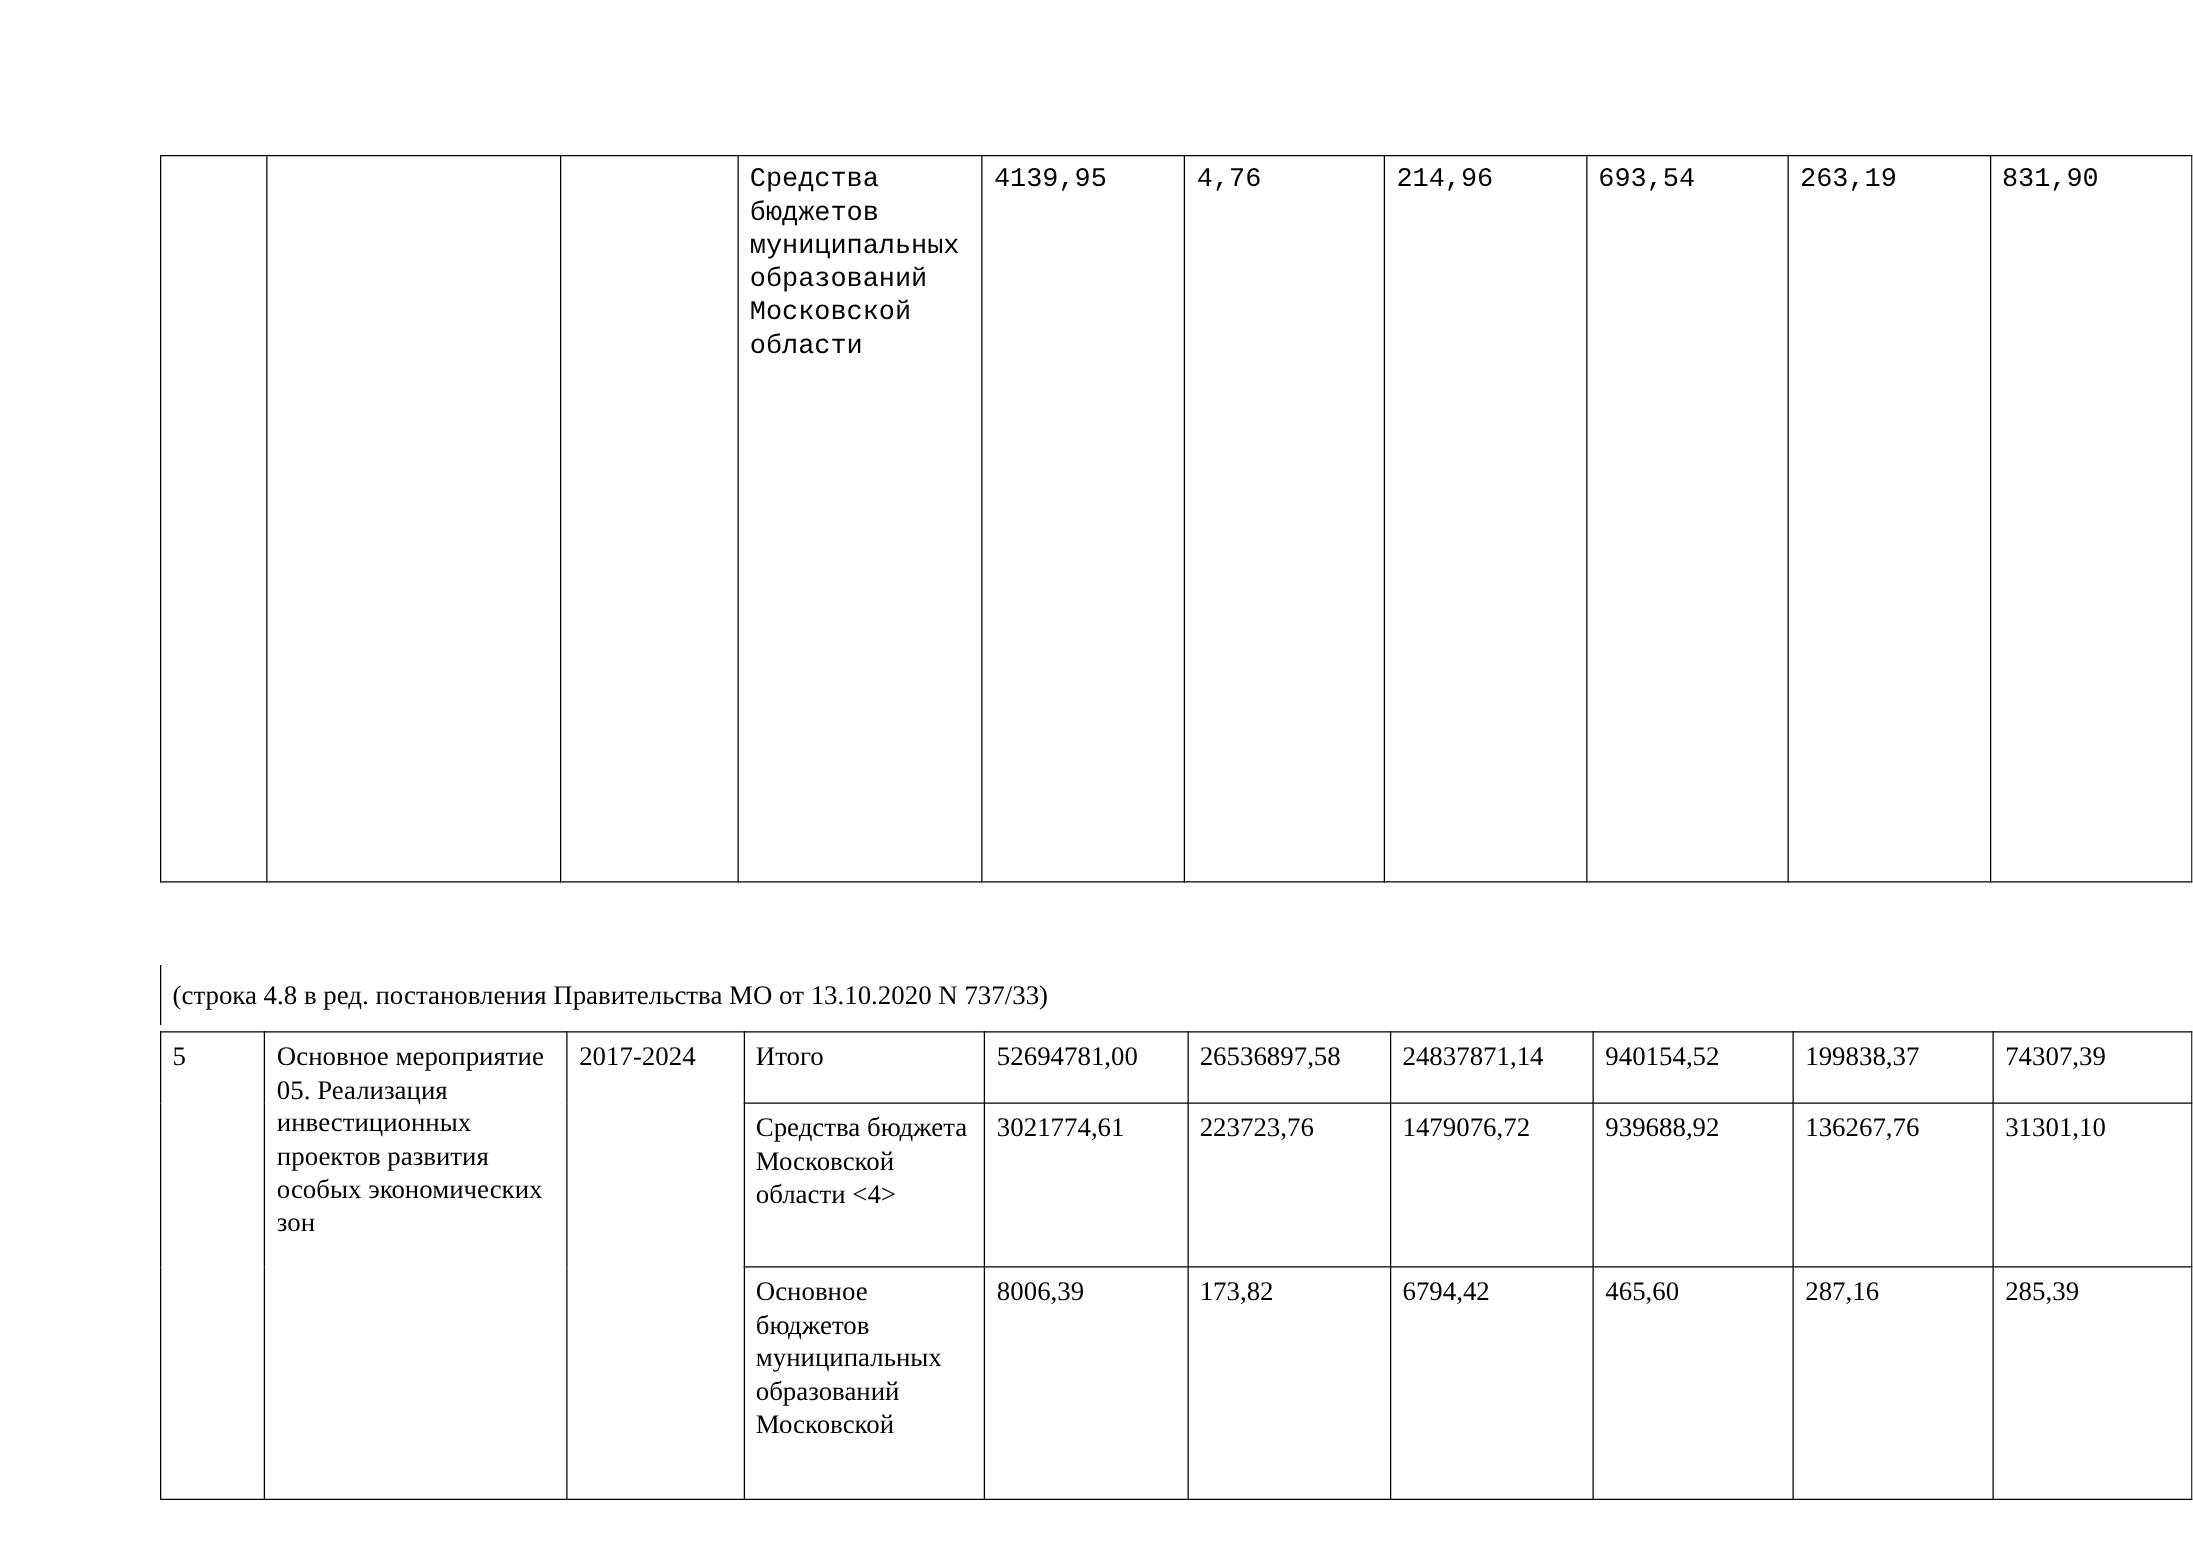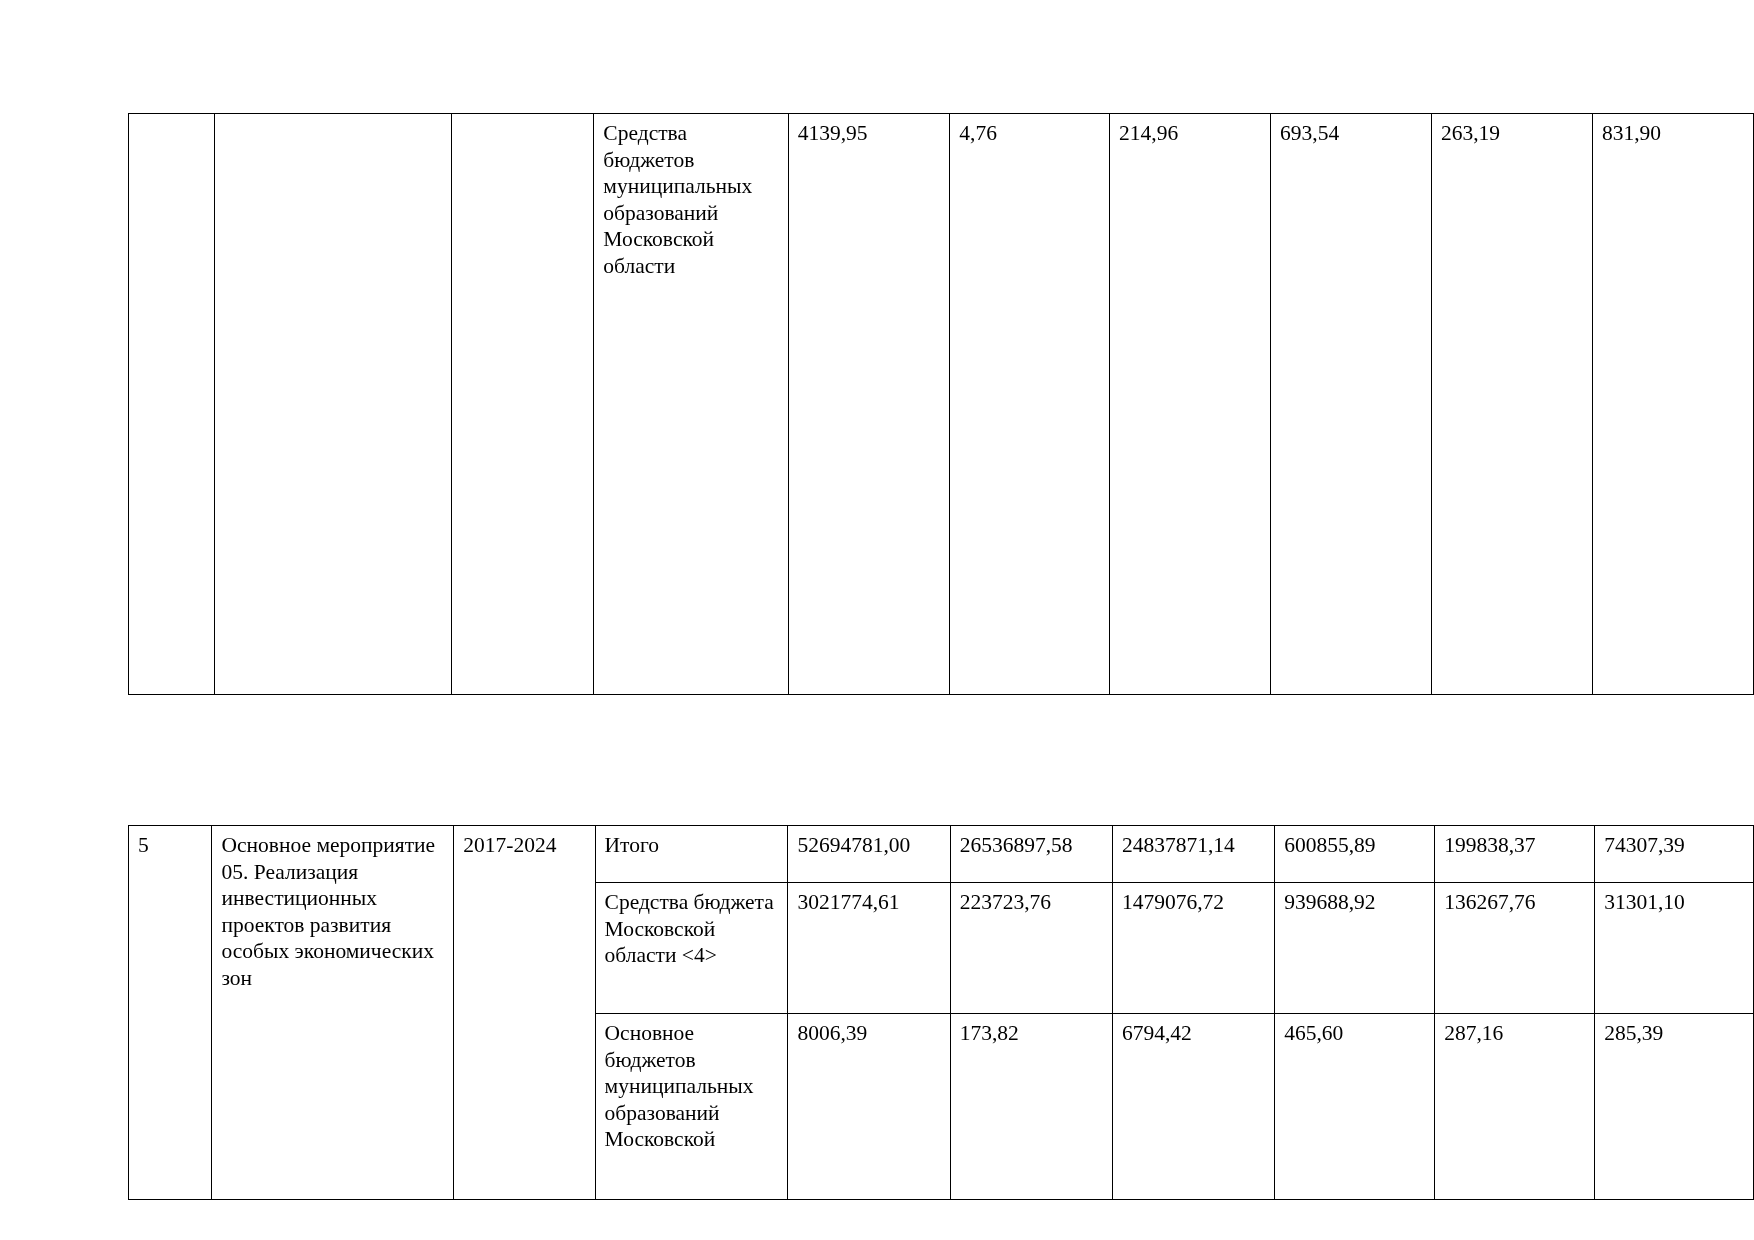--- a/index.html
+++ b/index.html
@@ -43,21 +43,21 @@
   }
 
   
   .c-num    { width: 72px; }
   .c-name   { width: 232px; }
   .c-years  { width: 132px; }
   .c-source { width: 178px; }
   .c-val    { width: 148px; }
 
   
-  #top-table { top: 113px; }
+  #top-table { top: 124px; font-family: Liberation Mono, monospace; }
   #top-table td { height: 570px; }
 
   
   .note-row {
     position: absolute;
     left: 128px;
     top: 772px;
     width: 1626px;
     height: 48px;
     box-sizing: border-box;
@@ -91,32 +91,35 @@
       <td class="c-val">4139,95</td>
       <td class="c-val">4,76</td>
       <td class="c-val">214,96</td>
       <td class="c-val">693,54</td>
       <td class="c-val">263,19</td>
       <td class="c-val">831,90</td>
     </tr>
   </tbody>
     </table>
 
+  <div class="note-row">
+    <span>(строка 4.8 в ред. постановления Правительства МО от 13.10.2020 N 737/33)</span>
+  </div>
 
   <table class="tbl" id="bottom-table">
     <tbody>
         <tr class="r-total">
       <td class="c-num" rowspan="3">5</td>
       <td class="c-name" rowspan="3">Основное мероприятие 05. Реализация инвестиционных проектов развития особых экономических зон</td>
       <td class="c-years" rowspan="3">2017-2024</td>
       <td class="c-source">Итого</td>
       <td class="c-val">52694781,00</td>
       <td class="c-val">26536897,58</td>
       <td class="c-val">24837871,14</td>
-      <td class="c-val">600855,89</td>
+      <td class="c-val">940154,52</td>
       <td class="c-val">199838,37</td>
       <td class="c-val">74307,39</td>
     </tr>
     <tr class="r-oblast">
       <td class="c-source">Средства бюджета Московской области &lt;4&gt;</td>
       <td class="c-val">3021774,61</td>
       <td class="c-val">223723,76</td>
       <td class="c-val">1479076,72</td>
       <td class="c-val">939688,92</td>
       <td class="c-val">136267,76</td>

